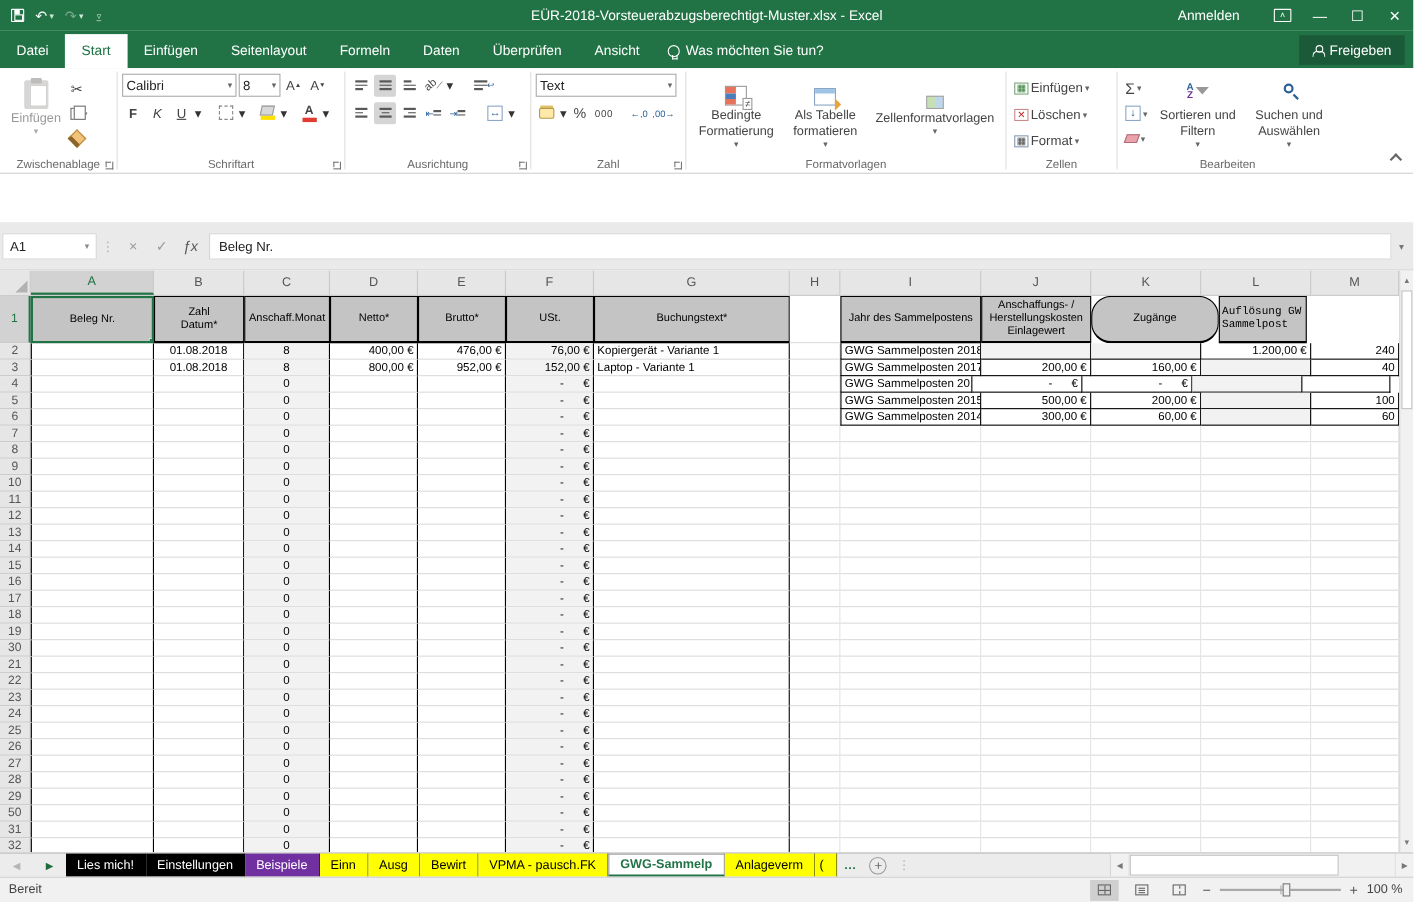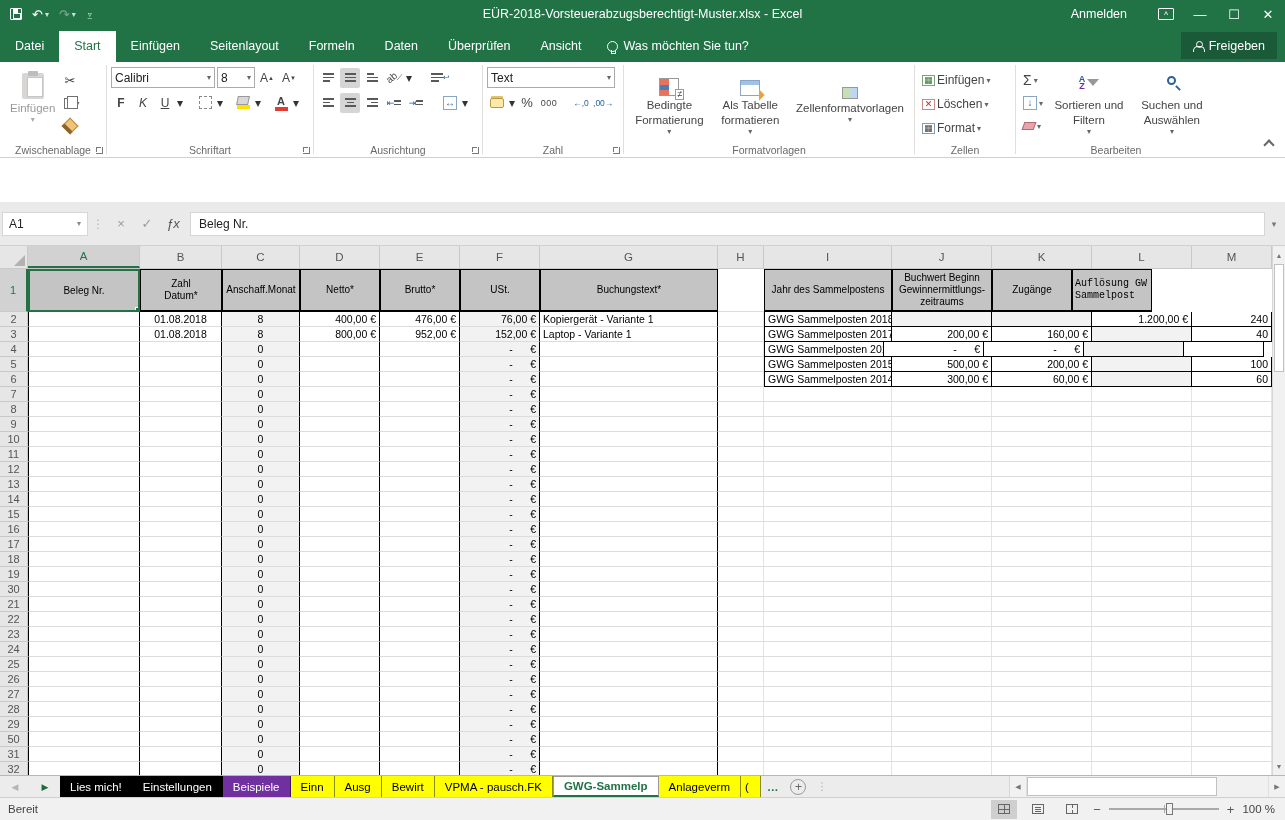--- a/index.html
+++ b/index.html
@@ -517,24 +517,24 @@
             <div class="hc a1" style="width: 112px;">Beleg Nr.<div class="handle"></div></div>
             <div class="hc" style="width: 82px;">Zahl
 Datum*</div>
             <div class="hc" style="width: 78px;">Anschaff.Monat</div>
             <div class="hc" style="width: 80px;">Netto*</div>
             <div class="hc" style="width: 80px;">Brutto*</div>
             <div class="hc" style="width: 80px;">USt.</div>
             <div class="hc" style="width: 178px;">Buchungstext*</div>
             <div class="hH" style="width: 46px;"></div>
             <div class="hc" style="width: 128px;">Jahr des Sammelpostens</div>
-            <div class="hc" style="width: 100px;">Buchwert Beginn
-Gewinnermittlungs-
-zeitraums</div>
-            <div class="hc" style="width: 80px;">Zugänge</div>
+            <div class="hc" style="width: 100px;">Anschaffungs- /
+Herstellungskosten
+Einlagewert</div>
+            <div class="hc" style="width: 116px; border-radius: 18px;">Zugänge</div>
             <div class="hc hM" style="width: 80px;">Auflösung GW
 Sammelpost</div>
           </div>
           <div class="row" style="height: 15px;">
             <div class="rh">2</div>
             <div class="c bL bRk" style="width: 112px;"></div>
             <div class="c bRk ctr" style="width: 82px;">01.08.2018</div>
             <div class="c bRk ctr shade" style="width: 78px;">8</div>
             <div class="c bRk rt" style="width: 80px;">400,00 €</div>
             <div class="c bRk rt" style="width: 80px;">476,00 €</div>

